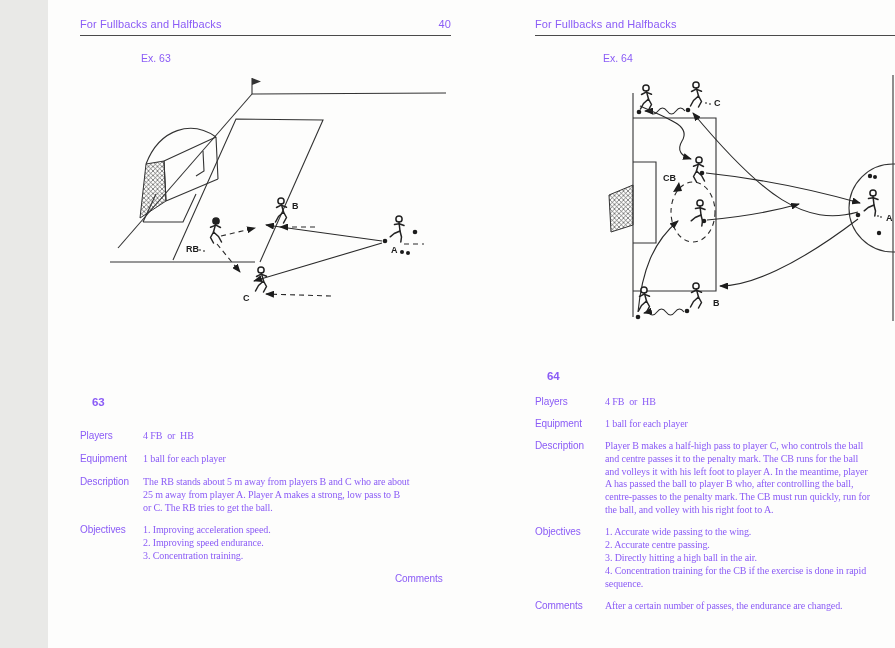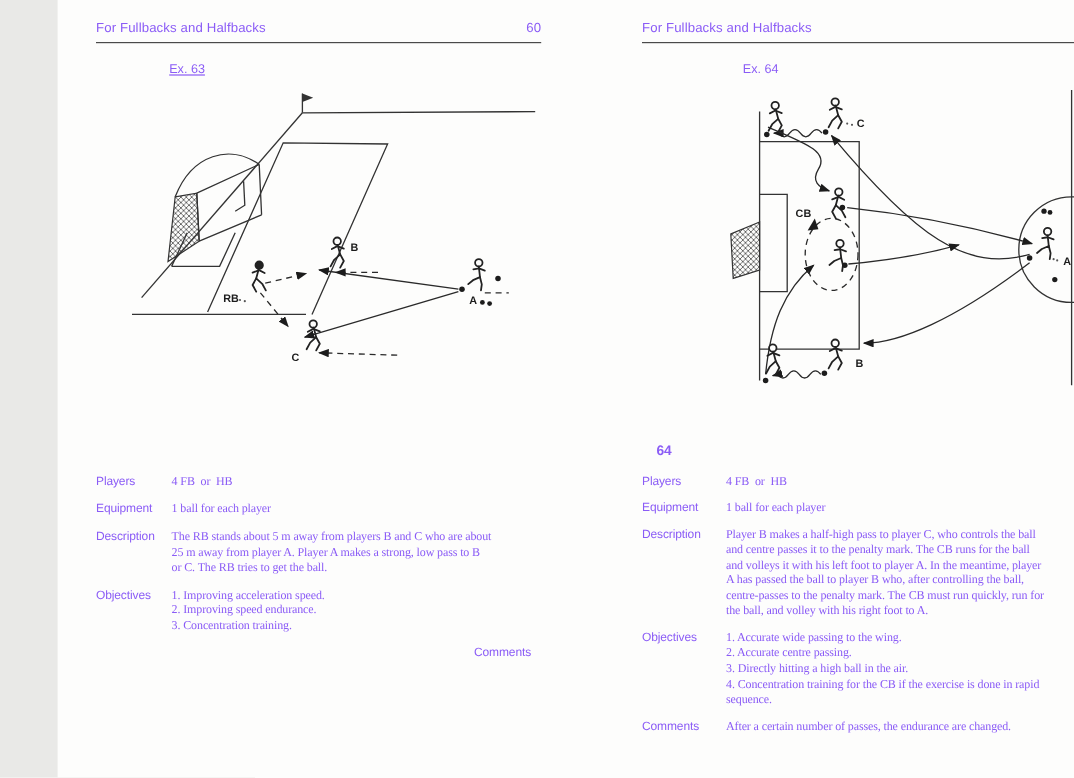--- a/index.html
+++ b/index.html
@@ -18,22 +18,22 @@
   .page-header {
     position:absolute; top:18px;
     display:flex; justify-content:space-between; align-items:flex-end;
     font-size:11px; letter-spacing:0.1px;
     border-bottom:1px solid #4a4a4a; padding-bottom:5px;
   }
   .page.left  .page-header { left:32px; width:371px; }
   .page.right .page-header { left:40px;  width:372px; }
 
   .ex-label { position:absolute; font-size:10.5px; }
-  .page.left  .ex-label { left:93px;  top:52px;text-decoration:underline; }
-  .page.right .ex-label { left:124px; top:52px; }
+  .page.left  .ex-label { left:93px;  top:52px; }
+  .page.right .ex-label { left:108px; top:52px; }
 
   .diagram { position:absolute; }
   .page.left  .diagram { left:60px;  top:72px;  width:350px; height:250px; }
   .page.right .diagram { left:88px;  top:65px;  width:355px; height:280px; }
 
   .exercise { position:absolute; font-size:10px; line-height:12.9px; letter-spacing:-0.1px; }
   .page.left  .exercise { left:32px; top:396px; width:378px; }
   .page.right .exercise { left:40px; top:370px; width:380px; }
   .ex-number { font-weight:bold; font-size:11.5px;padding-left:12px; }
   .page.left  .ex-number { margin-bottom:21px; }
@@ -57,21 +57,21 @@
 </style>
 </head>
 <body>
 
 <div class="spread">
 
   <div class="page left">
 
     <div class="page-header">
       <span>For Fullbacks and Halfbacks</span>
-      <span>60</span>
+      <span>40</span>
     </div>
 
     <div class="ex-label">Ex. 63</div>
 
     <svg class="diagram" viewBox="0 0 350 250">
       <defs>
         <marker id="ah" markerUnits="userSpaceOnUse" markerWidth="9" markerHeight="7" refX="8" refY="3.5" orient="auto">
           <path d="M0,0 L9,3.5 L0,7 Z" fill="#1c1c1c"></path>
         </marker>
         <pattern id="net" width="4.5" height="4.5" patternUnits="userSpaceOnUse">
@@ -141,20 +141,21 @@
       <circle class="tdot" cx="92" cy="178" r="0.9"></circle>
       <circle class="tdot" cx="96" cy="179" r="0.9"></circle>
 
       <text x="184" y="137">B</text>
       <text x="78" y="180">RB</text>
       <text x="135" y="229">C</text>
       <text x="283" y="181">A</text>
     </svg>
 
     <div class="exercise">
+      <div class="ex-number">63</div>
       <div class="row">
         <div class="lab">Players</div>
         <div class="val">4 FB  or  HB</div>
       </div>
       <div class="row">
         <div class="lab">Equipment</div>
         <div class="val">1 ball for each player</div>
       </div>
       <div class="row">
         <div class="lab">Description</div>

